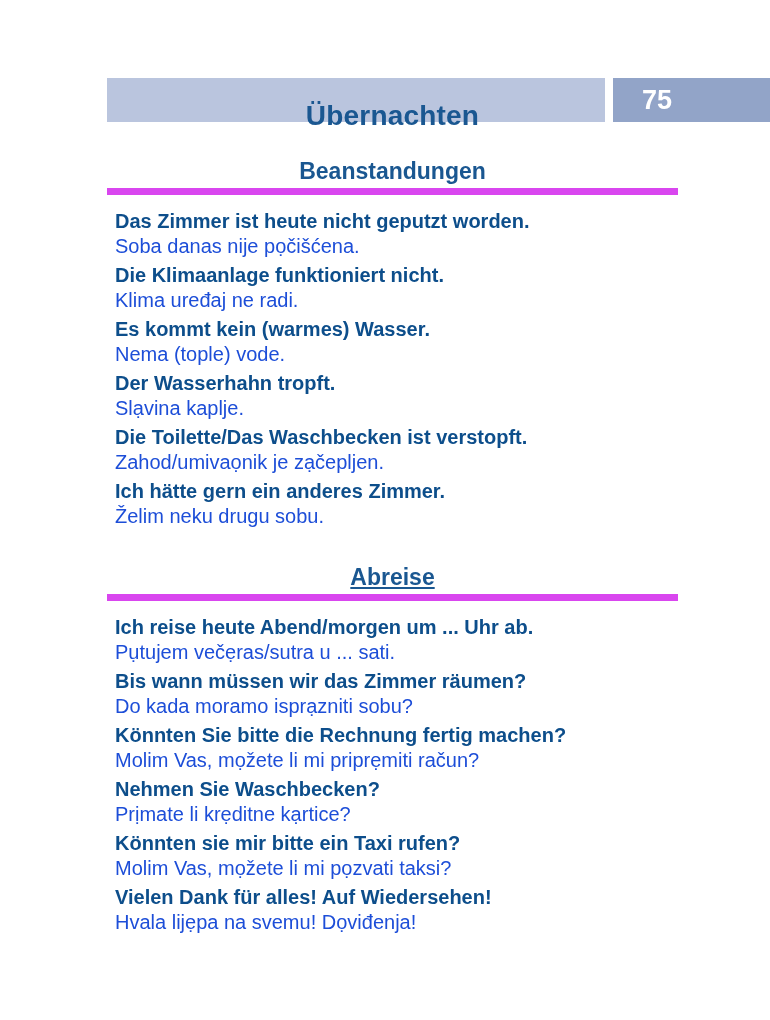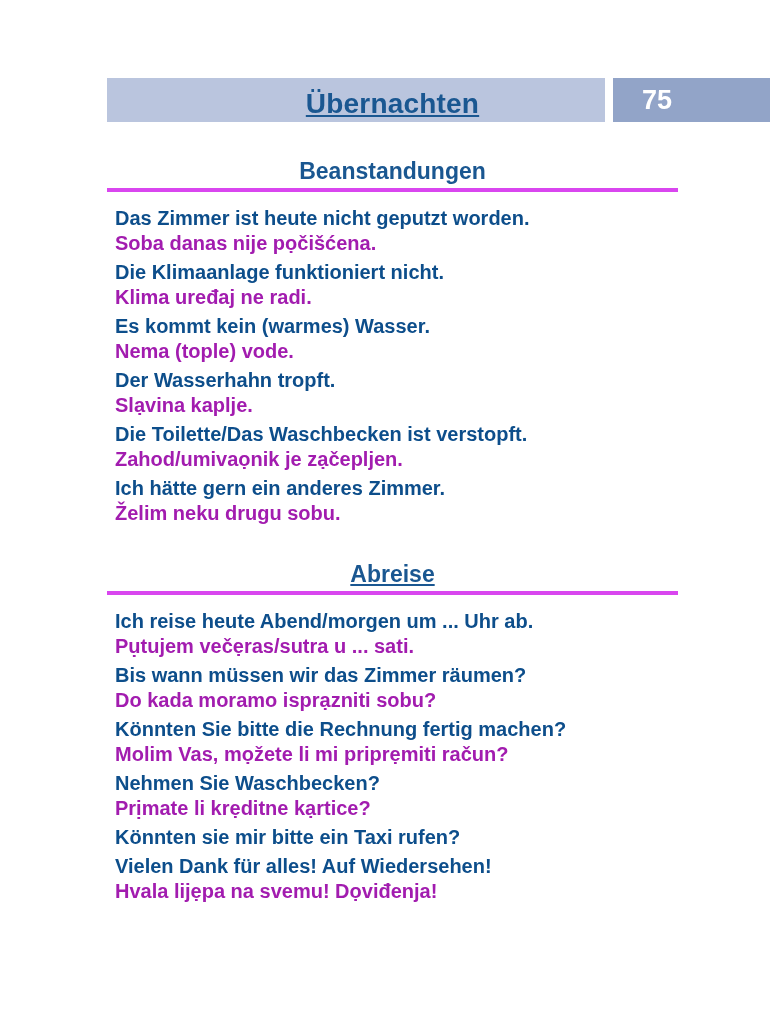--- a/index.html
+++ b/index.html
@@ -37,64 +37,63 @@
     color: #ffffff;
     font-size: 27px;
     font-weight: bold;
     text-align: center;
     line-height: 44px;
     padding-right: 69px;
   }
   .chapter-title {
     position: absolute;
     left: 0;
-    top: 4px;
+    top: 16px;
     width: 571px;
     text-align: center;
     line-height: 44px;
     font-size: 28px;
     font-weight: bold;
     color: #1a5791;
     letter-spacing: 0.2px;
-    text-decoration: underline;
   }
   
   .content {
     margin-left: 107px;
     width: 571px;
   }
   .section-heading {
     margin: 36px 0 14px 0;
     text-align: center;
     font-size: 23px;
     font-weight: bold;
     color: #1a5791;
     line-height: 27px;
     padding-bottom: 3px;
-    border-bottom: 4px solid #d946ef;
+    border-bottom: 7px solid #d946ef;
   }
   section + section .section-heading {
     margin-top: 35px;
     text-decoration: underline;
   }
   .phrase-pair {
     margin: 0 0 4px 8px;
   }
   .phrase-pair p {
     margin: 0;
     font-size: 20px;
     line-height: 25px;
   }
   .de {
     color: #0d4e8b;
     font-weight: bold;
   }
   .hr {
-    color: #a21caf;
-    font-weight: bold;
+    color: #1d4ed8;
+    font-weight: normal;
   }
 </style>
 </head>
 <body>
 
 <div class="sheet">
 
   <header class="titlebar">
     <div class="bar-left"></div>
     <div class="bar-right">
@@ -148,20 +147,21 @@
       <div class="phrase-pair">
         <p class="de">Könnten Sie bitte die Rechnung fertig machen?</p>
         <p class="hr">Molim Vas, mọžete li mi priprẹmiti račun?</p>
       </div>
       <div class="phrase-pair">
         <p class="de">Nehmen Sie Waschbecken?</p>
         <p class="hr">Prịmate li krẹditne kạrtice?</p>
       </div>
       <div class="phrase-pair">
         <p class="de">Könnten sie mir bitte ein Taxi rufen?</p>
+        <p class="hr">Molim Vas, mọžete li mi pọzvati taksi?</p>
       </div>
       <div class="phrase-pair">
         <p class="de">Vielen Dank für alles! Auf Wiedersehen!</p>
         <p class="hr">Hvala lijẹpa na svemu! Dọviđenja!</p>
       </div>
     </section>
 
   </main>
 </div>
 

